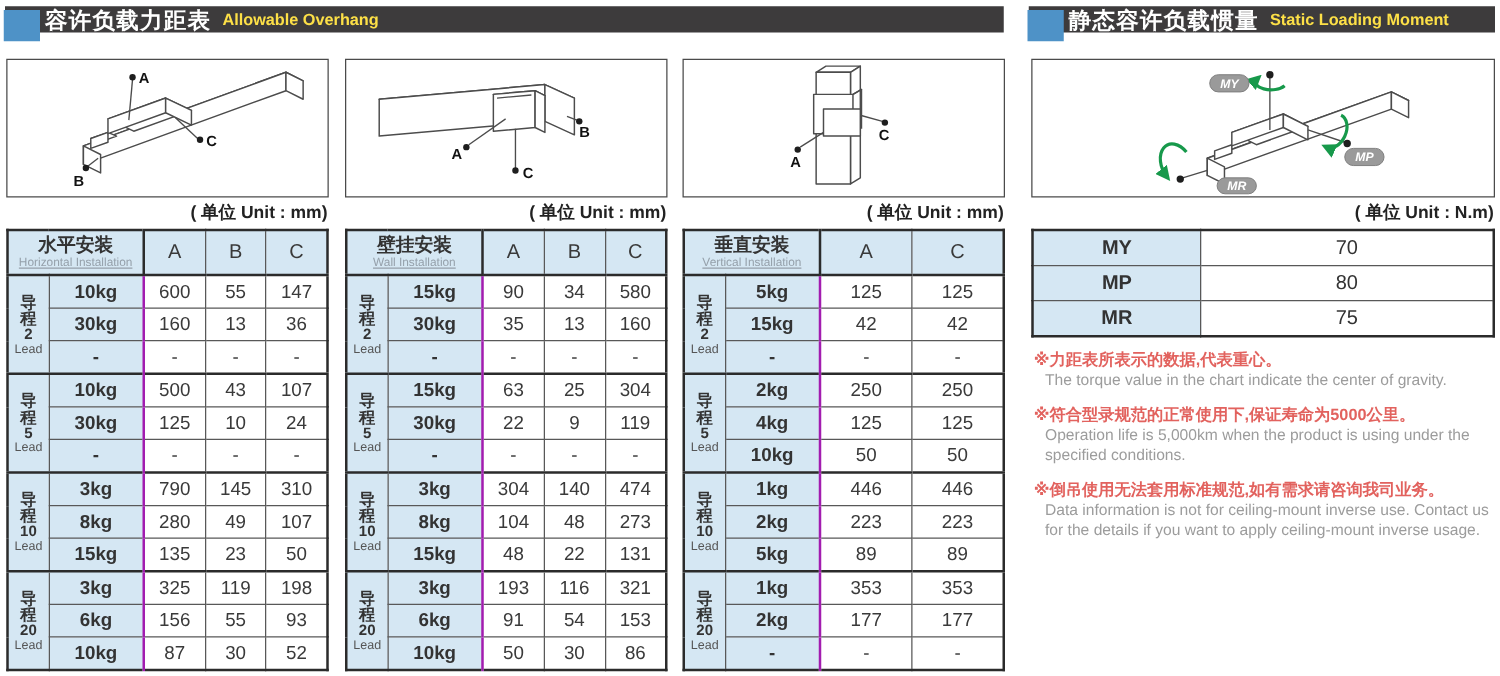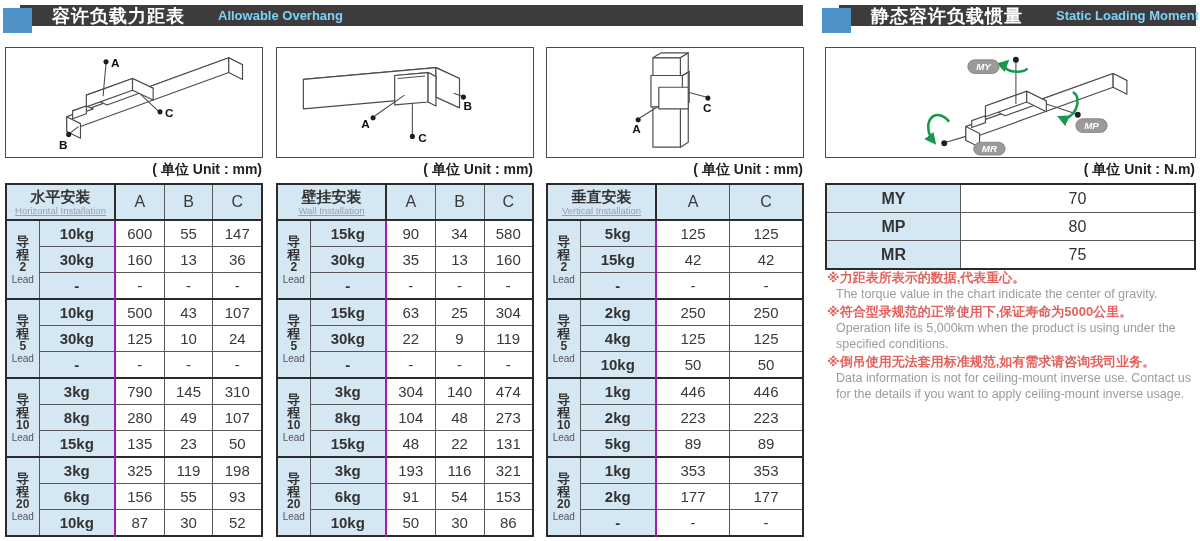--- a/index.html
+++ b/index.html
@@ -1,24 +1,24 @@
 <!DOCTYPE html>
 <html><head>
 <meta charset="utf-8">
 <style>
   html,body{margin:0;padding:0;background:#fff;}
   .page{position:relative;width:1200px;height:541px;background:#fff;overflow:hidden;
         font-family:"Liberation Sans","DejaVu Sans",sans-serif;color:#333;}
   
   .bar{position:absolute;top:5px;height:28px;}
-  .bar .dark{position:absolute;left:17px;top:0;right:0;height:21px;background:#3d3b3c;
+  .bar .dark{position:absolute;left:1px;top:0;right:0;height:21px;background:#3d3b3c;
              display:flex;align-items:center;gap:9px;padding-left:32px;box-sizing:border-box;text-align:center;}
   .bar .sq{position:absolute;left:0;top:3px;width:29px;height:25px;background:#4e92c7;}
   .bar .zh{color:#fff;font-size:18px;font-weight:bold;letter-spacing:1px;white-space:nowrap;}
-  .bar .en{color:#7dd3fc;font-size:13px;font-weight:bold;white-space:nowrap;margin-left:24px;}
+  .bar .en{color:#fde047;font-size:13px;font-weight:bold;white-space:nowrap;}
   #bar-left{left:3px;width:800px;}
   #bar-right{left:822px;width:374px;}
   
   .dbox{position:absolute;top:47px;height:111px;border:1px solid #4a4a4a;background:#fff;box-sizing:border-box;}
   #dbox1{left:5px;width:258px;}
   #dbox2{left:276px;width:258px;}
   #dbox3{left:546px;width:258px;}
   #dbox4{left:825px;width:371px;}
   .dbox svg{display:block;width:100%;height:100%;}
   
@@ -42,21 +42,21 @@
   .ov td.lead .le{font-size:10px;line-height:11px;color:#555;}
   .ov td.load{background:#d5e7f3;font-size:15px;font-weight:600;color:#333;border-right:2px solid #a21caf;}
   .ov tr.grp td{border-top:2px solid #2b2b2b;}
   
   .mt{position:absolute;left:825px;top:183px;border-collapse:collapse;table-layout:fixed;width:371px;
       border:2px solid #2b2b2b;background:#fff;}
   .mt td{border:1px solid #585858;height:25px;text-align:center;font-size:16px;color:#333;}
   .mt td.lbl{width:131px;background:#d5e7f3;font-weight:bold;}
   
   .notes{position:absolute;left:827px;top:268px;width:372px;}
-  .nzh{font-size:13px;font-weight:bold;color:#e2625e;line-height:16px;margin-top:2px;}
+  .nzh{font-size:13px;font-weight:bold;color:#e2625e;line-height:16px;margin-top:12px;}
   .nen{font-size:12.5px;color:#9c9c9c;line-height:16px;padding-left:9px;margin-bottom:2px;}
   
   .ln-art{stroke:#4c4c4c;stroke-width:1.2;fill:#fff;stroke-linejoin:round;}
   .leader{stroke:#4c4c4c;stroke-width:1.1;fill:none;}
   .dot{fill:#1e1e1e;}
   .dlabel{font-size:12px;font-weight:bold;fill:#111;}
   .grn{stroke:#17994b;stroke-width:2.6;fill:none;}
   .badge{fill:#9a9a9a;stroke:#7d7d7d;stroke-width:0.8;}
   .btxt{font-size:10px;font-weight:bold;font-style:italic;fill:#fff;text-anchor:middle;}
 </style>

